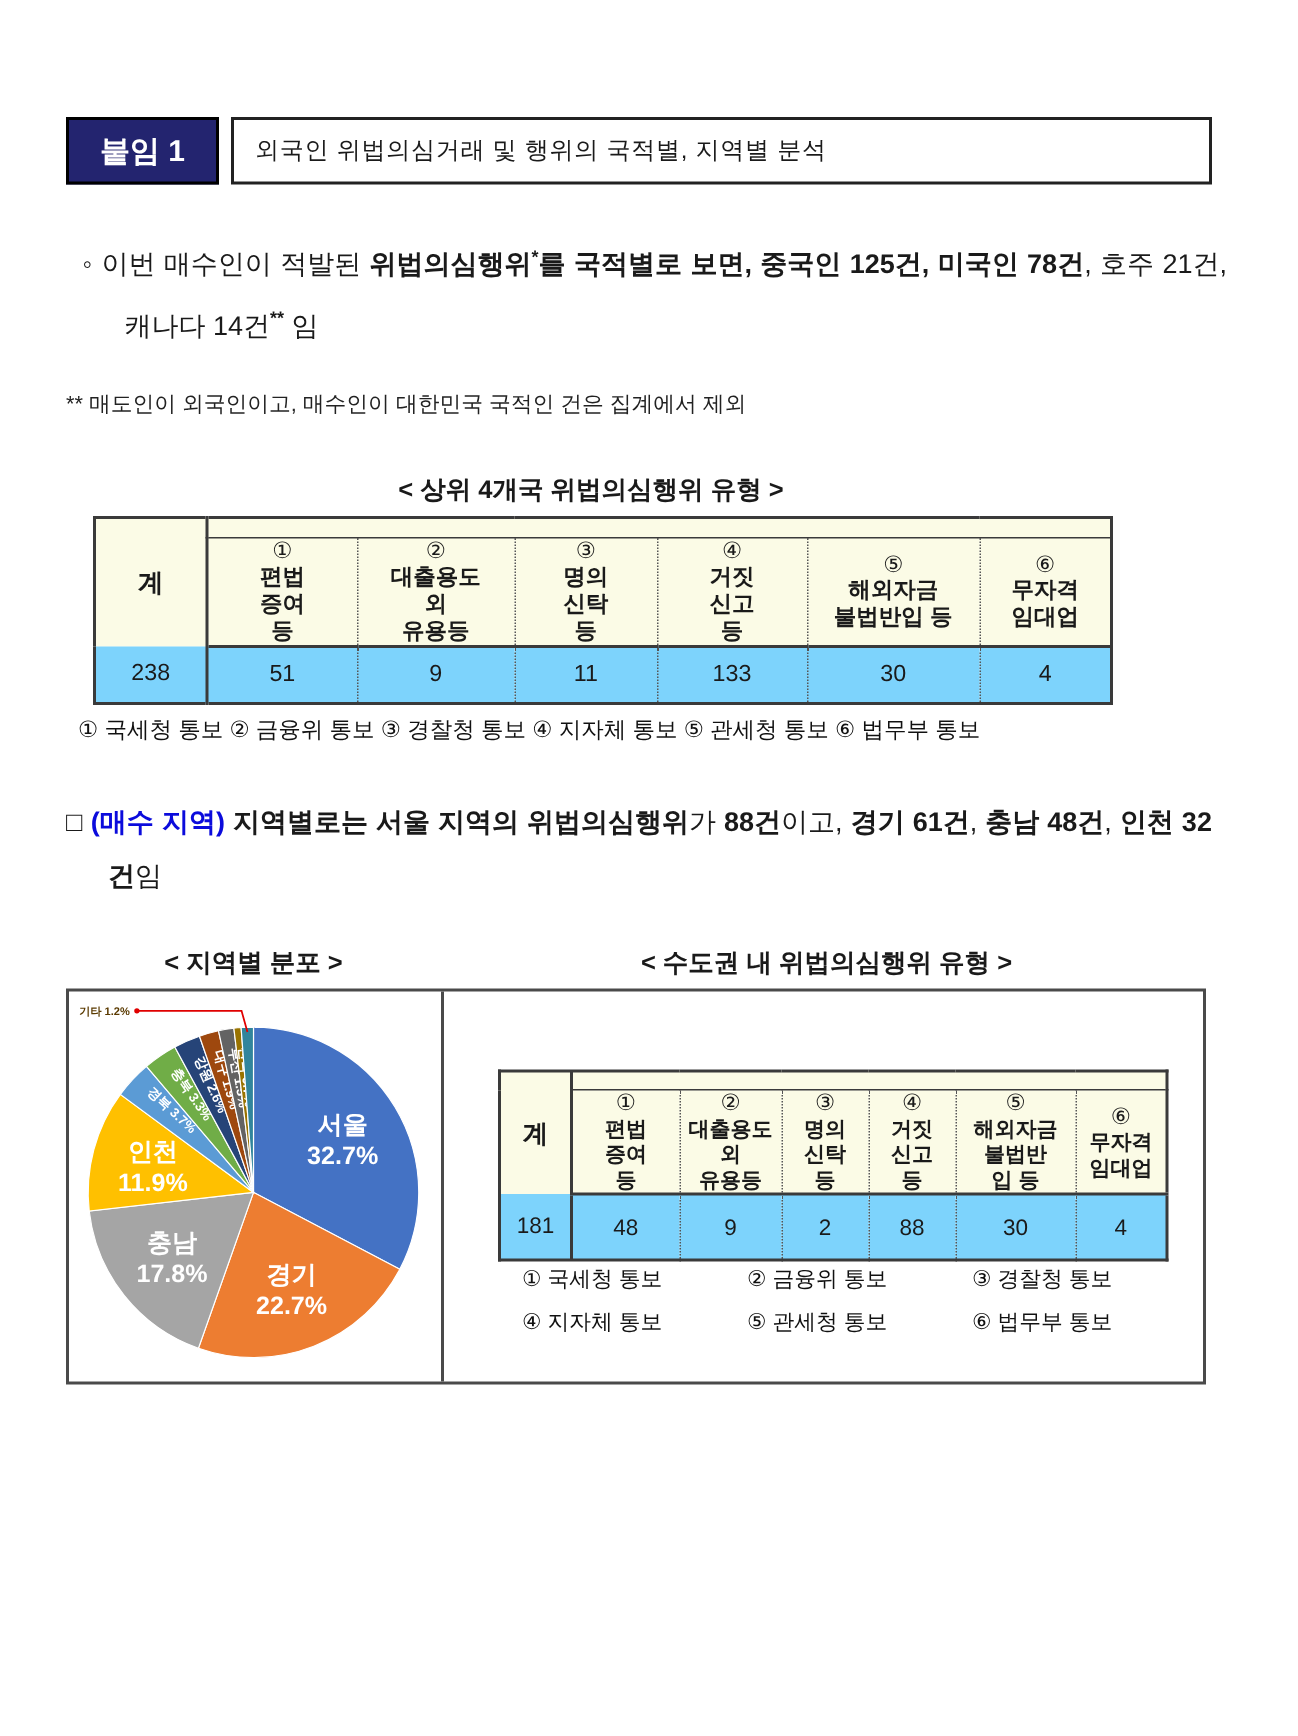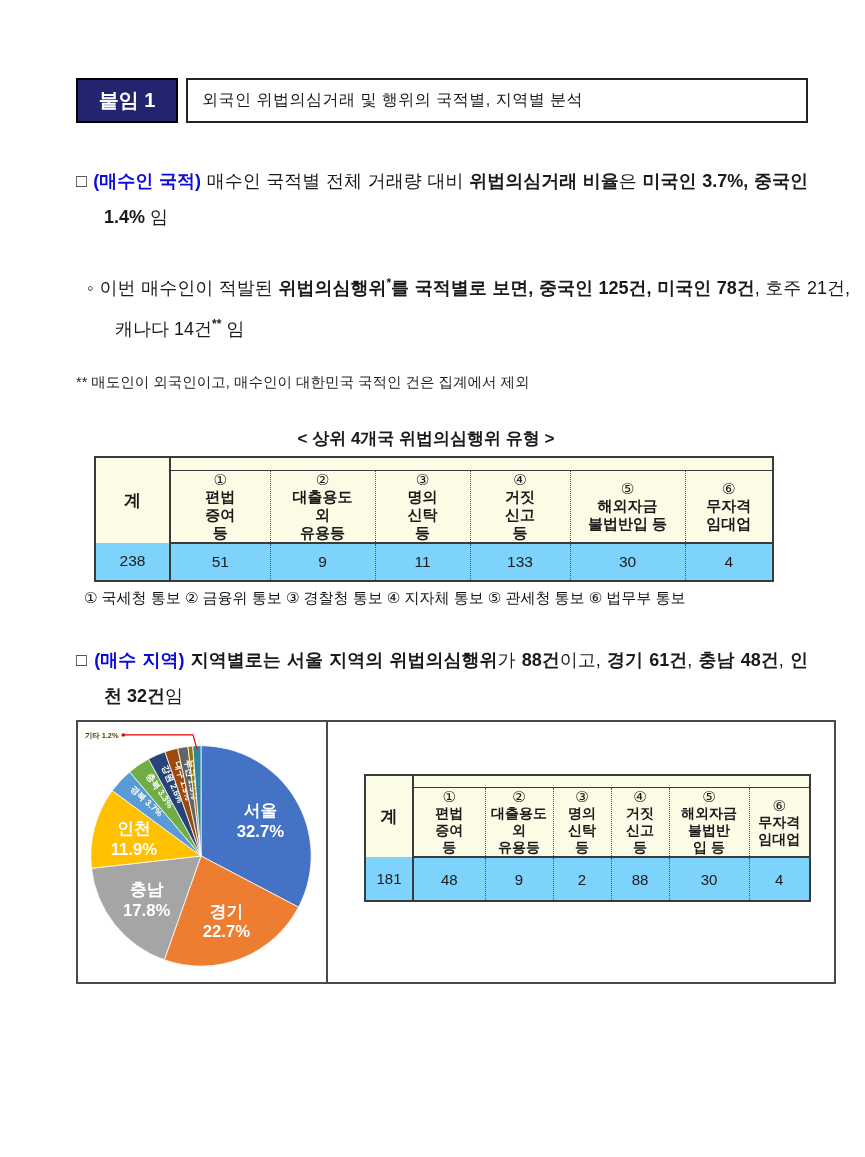--- a/index.html
+++ b/index.html
@@ -1,21 +1,21 @@
 <!DOCTYPE html>
 <html><head>
 <meta charset="utf-8">
 <style>
   html,body{margin:0;padding:0;background:#fff;}
   .page{
     position:relative;width:865px;height:1157px;background:#fff;
     font-family:"Liberation Sans","DejaVu Sans",sans-serif;color:#1a1a1a;
     overflow:hidden;
   }
-  .content{padding:78px 57px 0 76px;}
+  .content{padding:78px 57px 0 44px;}
   
   .hdr{display:flex;align-items:stretch;}
   .badge{
     width:102px;height:45px;background:#23246F;border:2px solid #000;
     color:#fff;font-size:20px;font-weight:bold;display:flex;align-items:center;justify-content:center;
     box-sizing:border-box;
   }
   .titlebox{
     margin-left:8px;flex:1;height:45px;border:2px solid #222;box-sizing:border-box;
     display:flex;align-items:center;padding-left:14px;font-size:16px;letter-spacing:.5px;
@@ -60,21 +60,20 @@
 <body>
 
 <div class="page">
   <div class="content">
 
     <div class="hdr">
       <div class="badge">붙임 1</div>
       <div class="titlebox">외국인 위법의심거래 및 행위의 국적별, 지역별 분석</div>
     </div>
 
-    <div class="para p1"><span>□ </span><span style="font-weight: bold; color: rgb(11, 11, 220);">(매수인 국적) </span><span>매수인 국적별 전체 거래량 대비 </span><span style="font-weight: bold;">위법의심거래 비율</span><span>은 </span><span style="font-weight: bold;">미국인 3.7%, 중국인 1.4%</span><span> 임</span></div>
 
     <div class="para p2"><span>◦ </span><span>이번 매수인이 적발된 </span><span style="font-weight: bold;">위법의심행위</span><sup style="font-weight: bold;">*</sup><span style="font-weight: bold;">를 국적별로 보면, </span><span style="font-weight: bold;">중국인 125건, 미국인 78건</span><span>, 호주 21건, 캐나다 14건</span><sup>**</sup><span> 임</span></div>
 
     <div class="footnotes">
       <div>** 매도인이 외국인이고, 매수인이 대한민국 국적인 건은 집계에서 제외</div>
     </div>
 
     <div class="t1-title">&lt; 상위 4개국 위법의심행위 유형 &gt;</div>
     <div class="t-wrap1 t1" id="table1-host">
         <table class="stat">
@@ -137,20 +136,24 @@
               <td>30</td>
               <td>4</td>
             </tr>
           </tbody>
         </table>
       </div>
     <div class="legend1">① 국세청 통보 ② 금융위 통보 ③ 경찰청 통보 ④ 지자체 통보  ⑤ 관세청 통보 ⑥ 법무부 통보</div>
 
     <div class="para p3"><span>□ </span><span style="font-weight: bold; color: rgb(11, 11, 220);">(매수 지역) </span><span style="font-weight: bold;">지역별로는 서울 지역의 위법의심행위</span><span>가 </span><span style="font-weight: bold;">88건</span><span>이고, </span><span style="font-weight: bold;">경기 61건</span><span>, </span><span style="font-weight: bold;">충남 48건</span><span>, </span><span style="font-weight: bold;">인천 32건</span><span>임</span></div>
 
+    <div class="b-titles">
+      <div class="lt">&lt; 지역별 분포 &gt;</div>
+      <div class="rt">&lt; 수도권 내 위법의심행위 유형 &gt;</div>
+    </div>
 
     <div class="b-box">
       <div class="b-left" id="pie-host"><svg viewBox="0 0 250 260" width="246" height="260">
             <path d="M125,134 L125.0,22.0 A112,112 0 0 1 224.1,186.1 Z" fill="#4472C4" stroke="#fff" stroke-width="0.8"></path>
             <text x="185.4" y="93.5" class="pie-big">서울</text>
             <text x="185.4" y="114.5" class="pie-big">32.7%</text>
             <path d="M125,134 L224.1,186.1 A112,112 0 0 1 87.7,239.6 Z" fill="#ED7D31" stroke="#fff" stroke-width="0.8"></path>
             <text x="150.8" y="195.7" class="pie-big">경기</text>
             <text x="150.8" y="216.7" class="pie-big">22.7%</text>
             <path d="M125,134 L87.7,239.6 A112,112 0 0 1 13.7,146.6 Z" fill="#A5A5A5" stroke="#fff" stroke-width="0.8"></path>
@@ -235,17 +238,25 @@
                   <td>48</td>
                   <td>9</td>
                   <td>2</td>
                   <td>88</td>
                   <td>30</td>
                   <td>4</td>
                 </tr>
               </tbody>
             </table>
           </div>
+        <div class="legend2" id="legend2-host">
+            <div>① 국세청 통보</div>
+            <div>② 금융위 통보</div>
+            <div>③ 경찰청 통보</div>
+            <div>④ 지자체 통보</div>
+            <div>⑤ 관세청 통보</div>
+            <div>⑥ 법무부 통보</div>
+          </div>
       </div>
     </div>
 
   </div>
 </div>
 
 </body></html>

